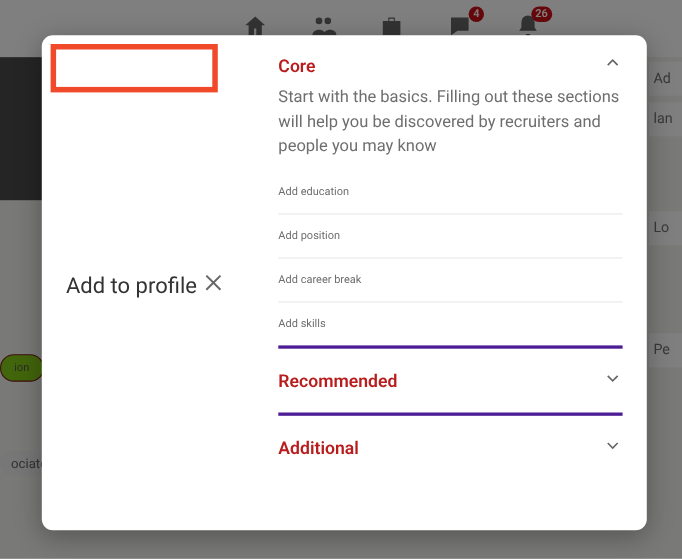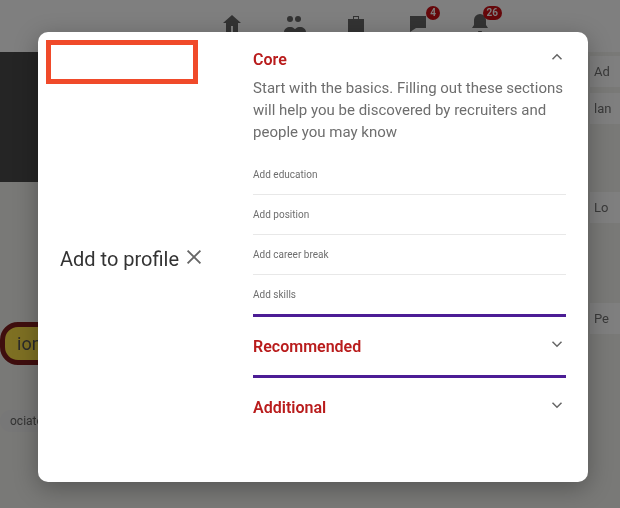--- a/index.html
+++ b/index.html
@@ -48,25 +48,25 @@
     .bg-card-left {
       position: absolute;
       top: 52px; left: 0;
       width: 130px; height: 130px;
       background: #4a4a4a;
       z-index: 1;
     }
     .bg-pill {
       position: absolute;
       left: 0; top: 322px;
-      background: #fde047;
-      border: 5px solid #7f1d1d;
+      background: #84cc16;
+      border: 1px solid #7f1d1d;
       border-radius: 18px;
       padding: 6px 12px;
-      font-size: 18px;
+      font-size: 10px;
       color: #555;
       z-index: 1;
     }
     .bg-chip {
       position: absolute;
       left: 0; top: 410px;
       background: #eee;
       border-radius: 14px;
       padding: 4px 10px;
       font-size: 12px;

